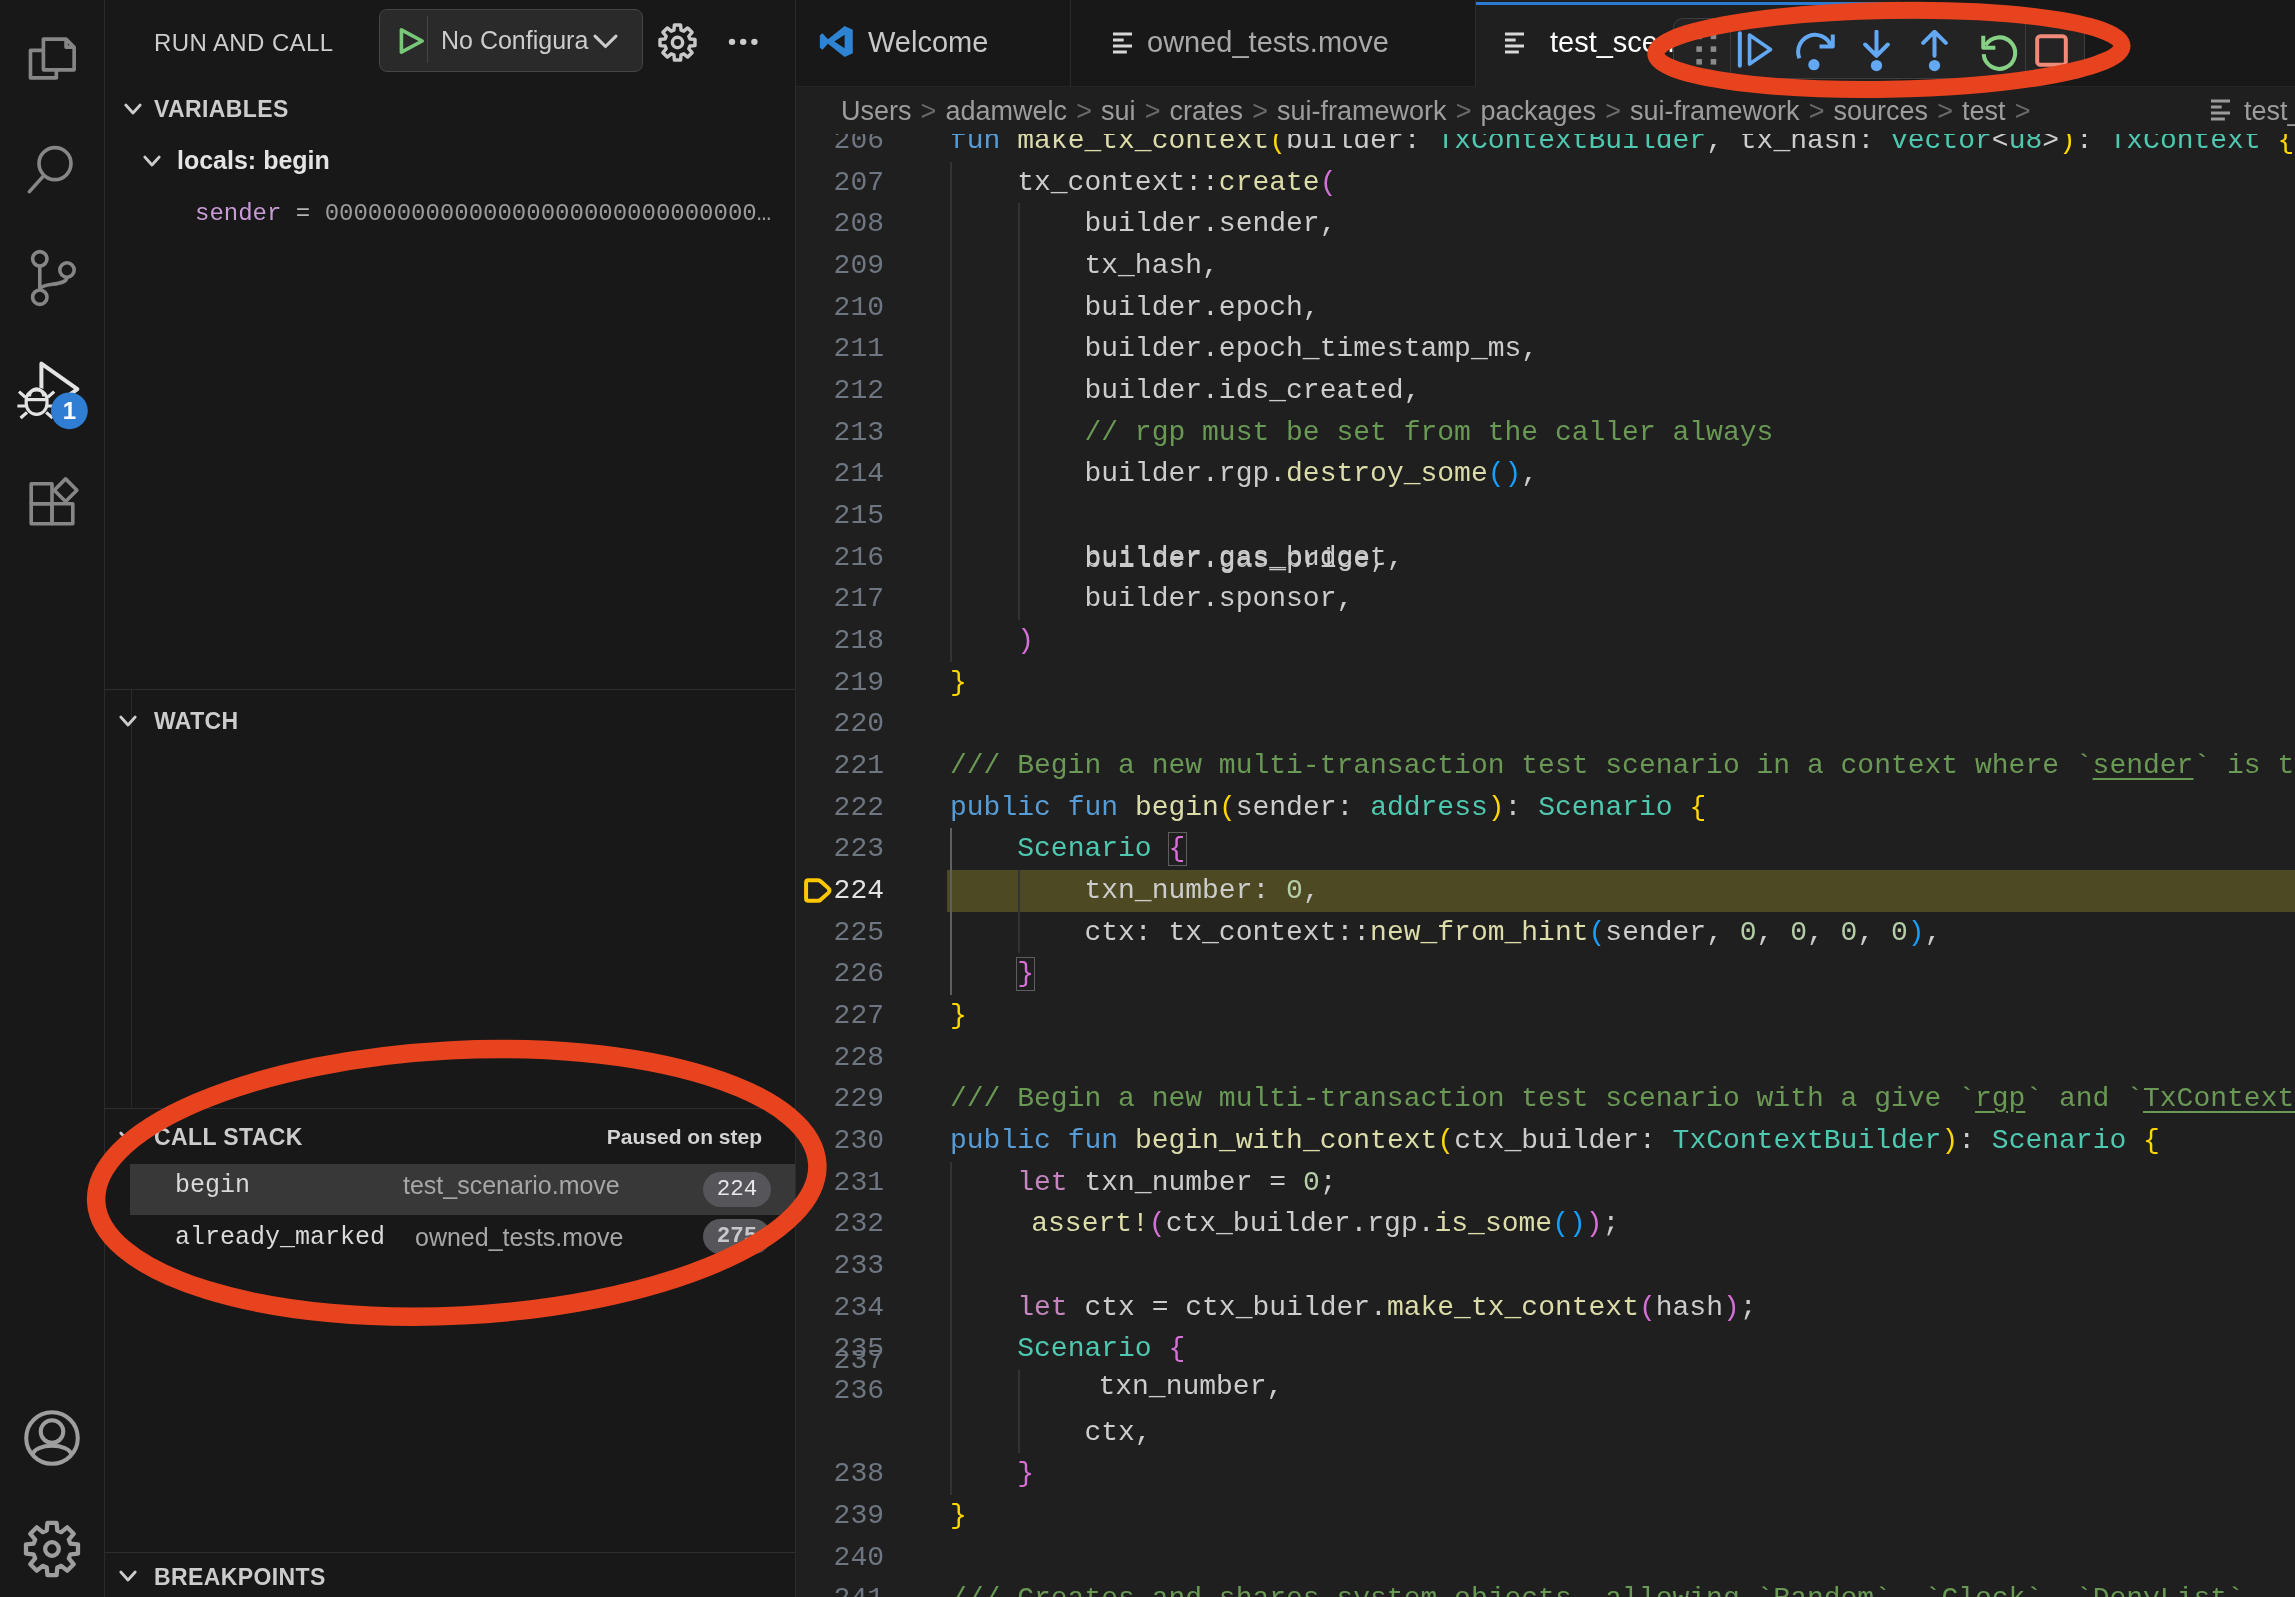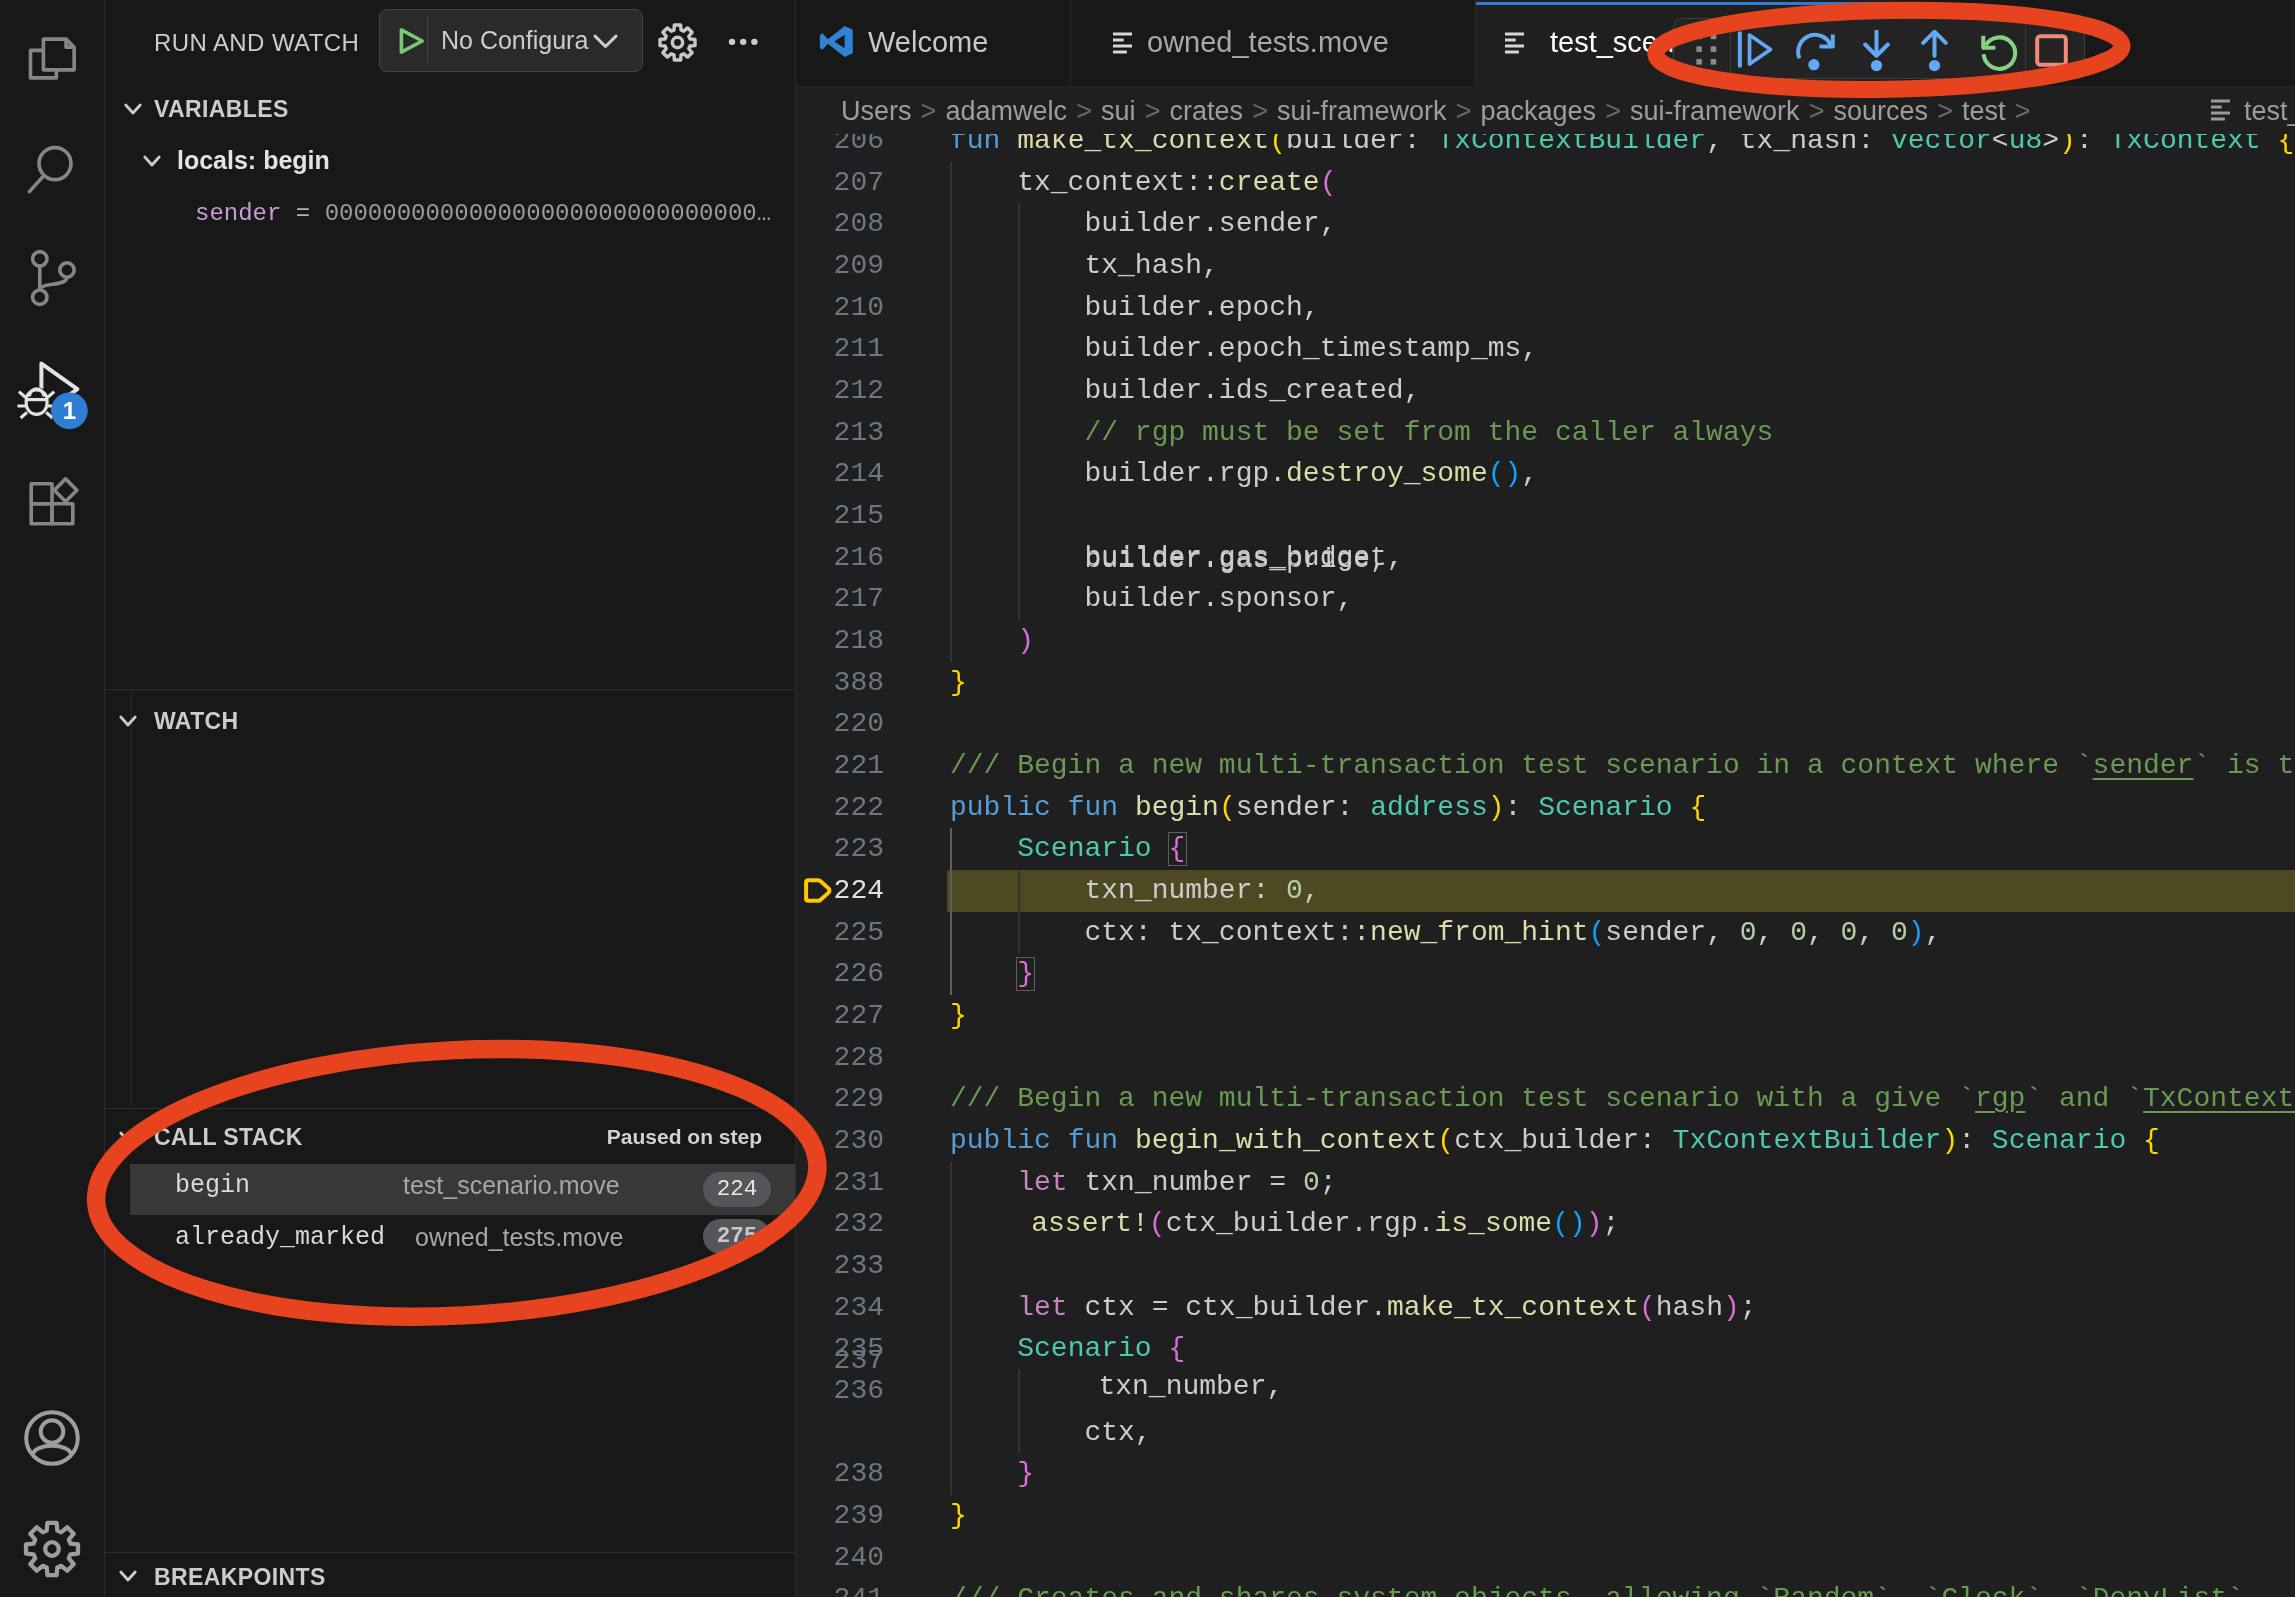--- a/index.html
+++ b/index.html
@@ -90,21 +90,21 @@
     <path d="M12 57 C14 42 58 42 60 57" fill="none" stroke="#9e9e9e" stroke-width="5"></path>
   </svg>
 
   <svg class="abs" style="left:22.5px;top:1520px" width="58" height="58" viewBox="0 0 68 68">
     <path d="M27.8 12.4 L28.6 3.5 L39.4 3.5 L40.2 12.4 L44.9 14.3 L51.8 8.6 L59.4 16.2 L53.7 23.1 L55.6 27.8 L64.5 28.6 L64.5 39.4 L55.6 40.2 L53.7 44.9 L59.4 51.8 L51.8 59.4 L44.9 53.7 L40.2 55.6 L39.4 64.5 L28.6 64.5 L27.8 55.6 L23.1 53.7 L16.2 59.4 L8.6 51.8 L14.3 44.9 L12.4 40.2 L3.5 39.4 L3.5 28.6 L12.4 27.8 L14.3 23.1 L8.6 16.2 L16.2 8.6 L23.1 14.3 Z" fill="none" stroke="#9e9e9e" stroke-width="5" stroke-linejoin="round"></path>
     <circle cx="34" cy="34" r="8" fill="none" stroke="#9e9e9e" stroke-width="5"></circle>
   </svg>
 </div>
 <div class="abs" id="sidebar">
 
-  <div class="abs" style="left:49px;top:29px;font-size:24px;color:#cccccc;letter-spacing:0.4px;">RUN AND WATCH</div>
+  <div class="abs" style="left:49px;top:29px;font-size:24px;color:#cccccc;letter-spacing:0.4px;">RUN AND CALL</div>
   <div class="abs" style="left:274px;top:8.8px;width:264px;height:63px;background:#2a2a2b;border:1.2px solid #454545;border-radius:8px;">
     <svg class="abs" style="left:14.5px;top:15.3px" width="32" height="32" viewBox="0 0 40 40">
       <path d="M8 6 L34 20 L8 34 Z" fill="none" stroke="#79c779" stroke-width="4.5" stroke-linejoin="round"></path>
     </svg>
     <div class="abs" style="left:47px;top:6.4px;width:1.2px;height:47px;background:#454545;"></div>
     <div class="abs" style="left:61px;top:16px;font-size:25px;color:#cccccc;white-space:nowrap;overflow:hidden;width:161px;">No Configura</div>
     <svg class="abs" style="left:211px;top:22.5px" width="29" height="21" viewBox="0 0 36 26">
       <path d="M5 5 L18 18 L31 5" fill="none" stroke="#cccccc" stroke-width="3.8" stroke-linecap="round" stroke-linejoin="round"></path>
     </svg>
   </div>
@@ -186,21 +186,21 @@
 <div class="ln" style="top:453px;">214</div>
 <div class="cl" style="top:453px;">        builder.rgp.<span class="fn">destroy_some</span><span class="b3">()</span>,</div>
 <div class="ln" style="top:495px;">215</div>
 <div class="cl" style="top:506px;margin-top:33px;">        builder.gas_price,</div>
 <div class="ln" style="top:537px;">216</div>
 <div class="cl" style="top:537px;">        builder.gas_budget,</div>
 <div class="ln" style="top:578px;">217</div>
 <div class="cl" style="top:578px;">        builder.sponsor,</div>
 <div class="ln" style="top:620px;">218</div>
 <div class="cl" style="top:620px;">    <span class="b2">)</span></div>
-<div class="ln" style="top:662px;">388</div>
+<div class="ln" style="top:662px;">219</div>
 <div class="cl" style="top:662px;"><span class="b1">}</span></div>
 <div class="ln" style="top:703px;">220</div>
 <div class="ln" style="top:745px;">221</div>
 <div class="cl" style="top:745px;"><span class="cm">/// Begin a new multi-transaction test scenario in a context where `<span class="u">sender</span>` is the</span></div>
 <div class="ln" style="top:787px;">222</div>
 <div class="cl" style="top:787px;"><span class="k">public</span> <span class="k">fun</span> <span class="fn">begin</span><span class="b1">(</span>sender: <span class="ty">address</span><span class="b1">)</span>: <span class="ty">Scenario</span> <span class="b1">{</span></div>
 <div class="ln" style="top:828px;">223</div>
 <div class="cl" style="top:828px;">    <span class="ty">Scenario</span> <span class="b2 bx">{</span></div>
 <div class="ln" style="top:870px;color:#e2e2e2;">224</div>
 <div class="cl" style="top:870px;">        txn_number: <span class="n">0</span>,</div>

